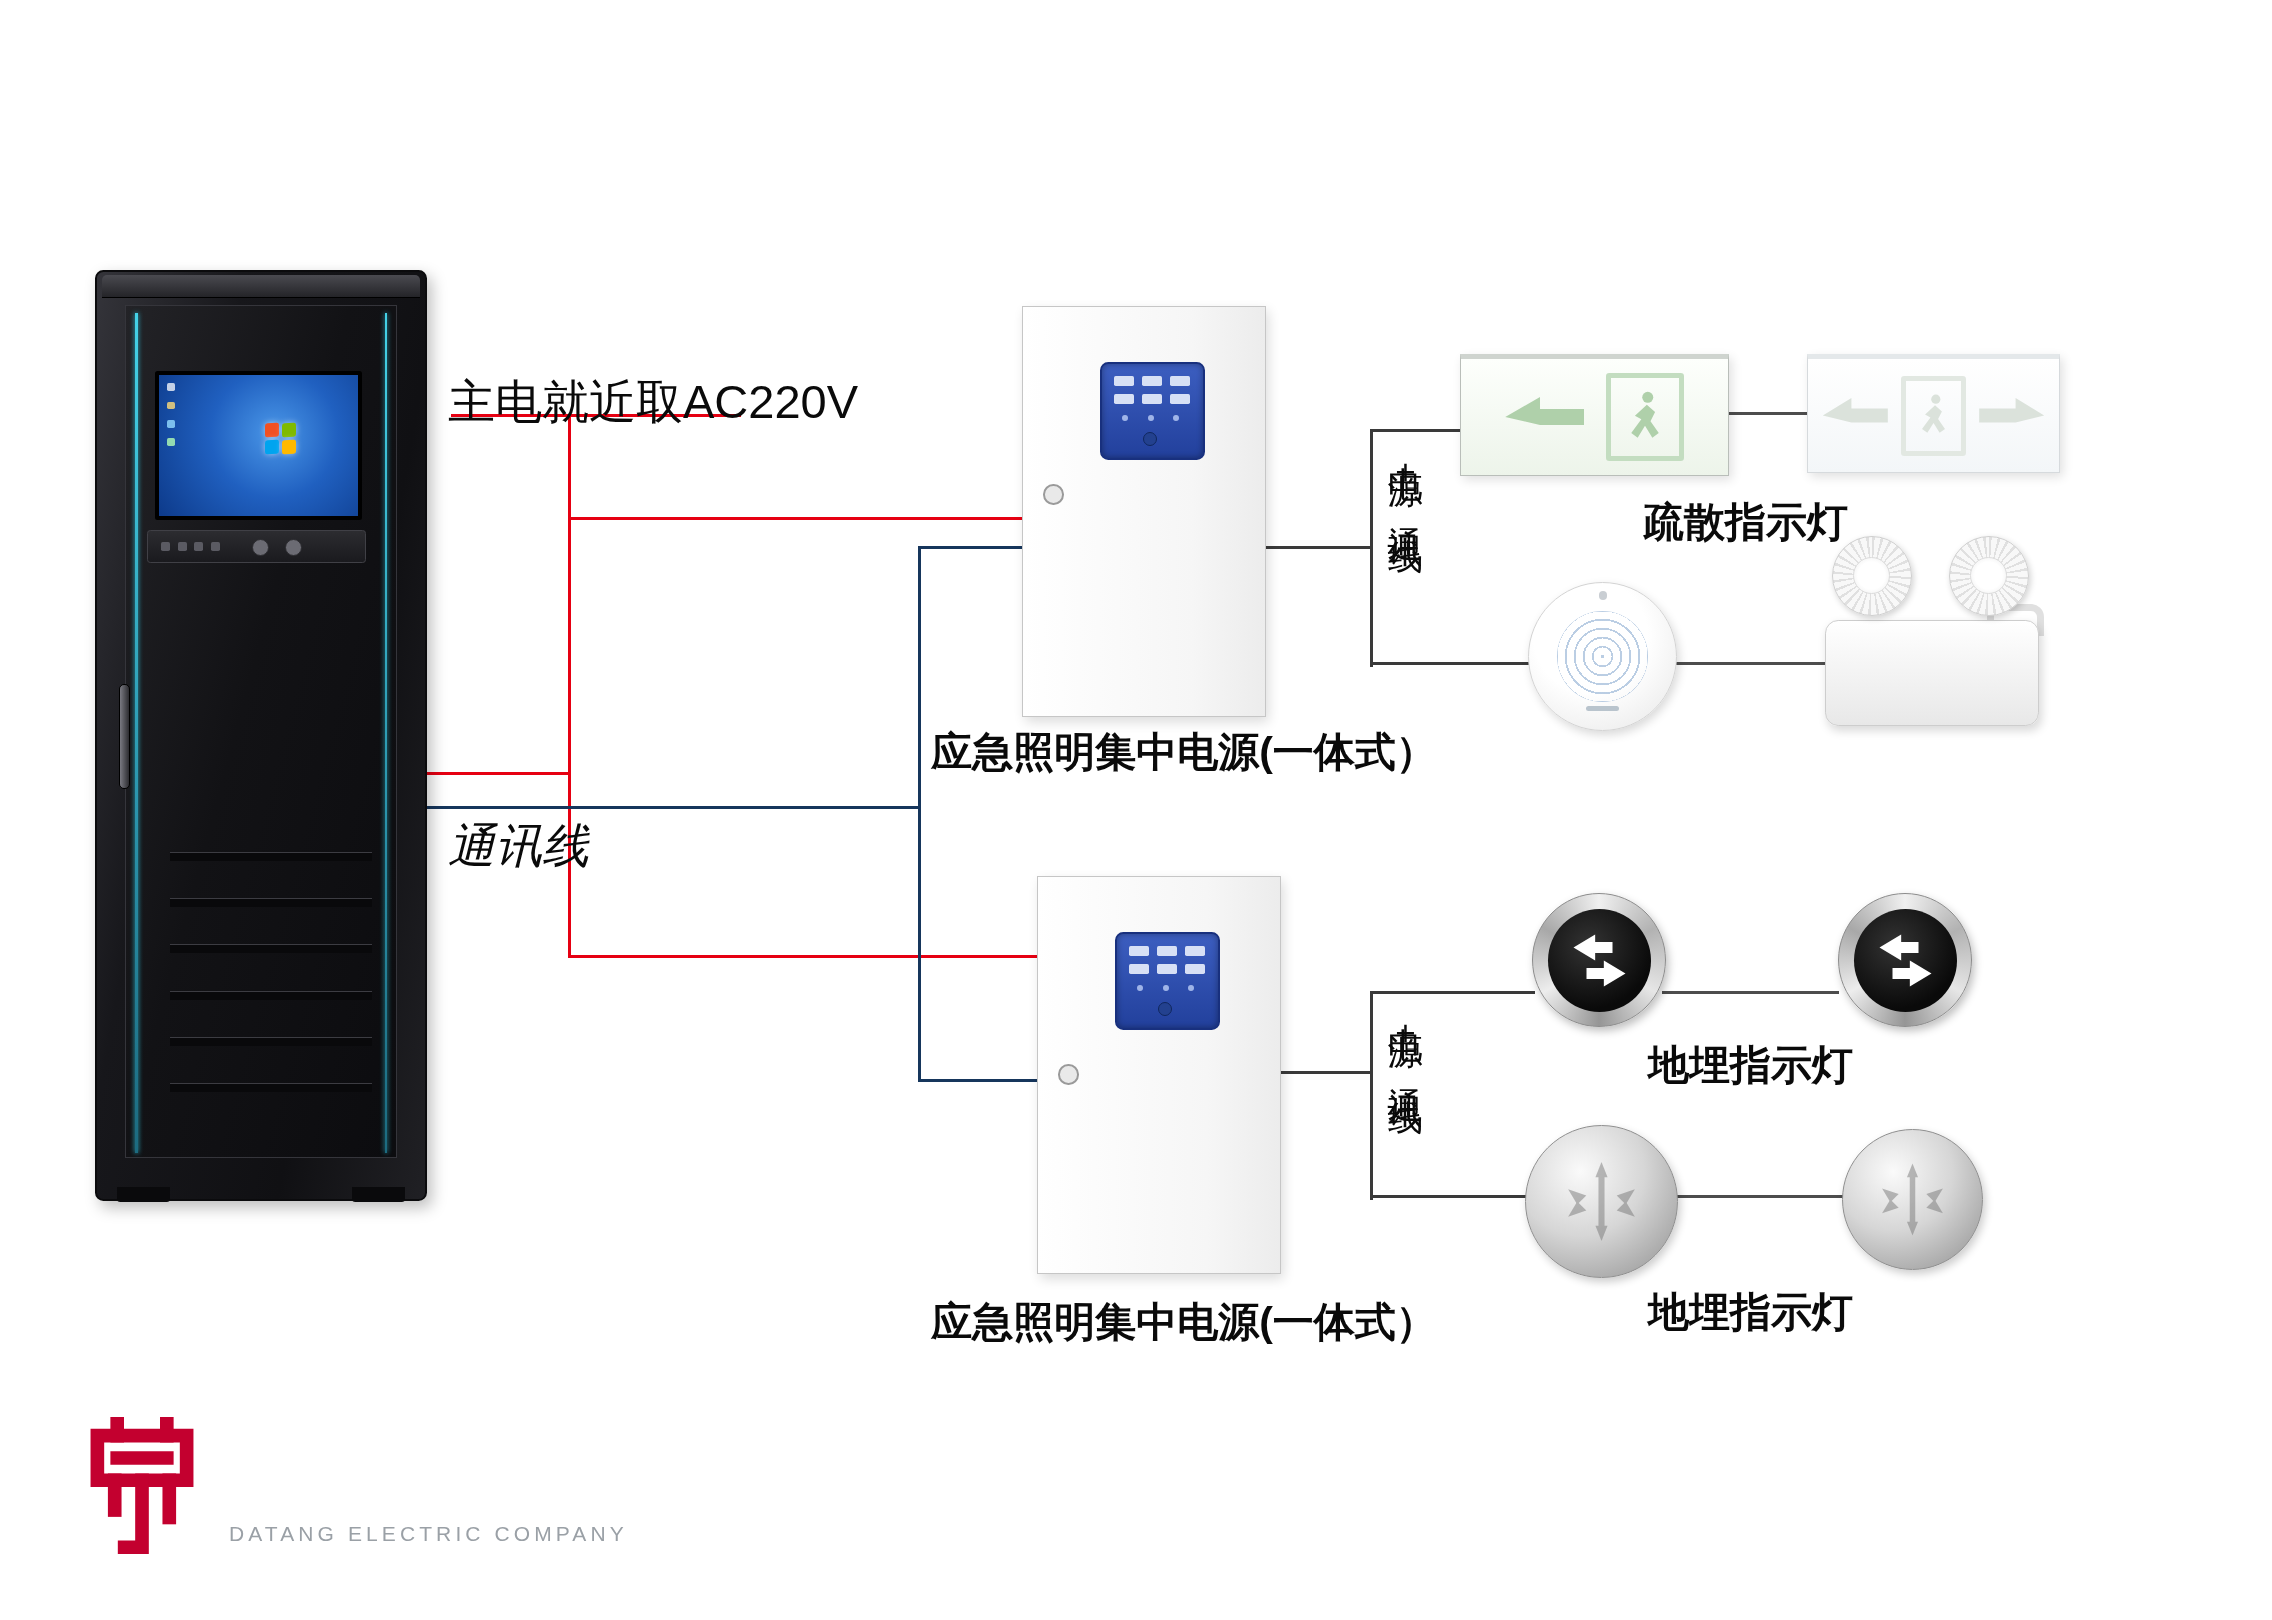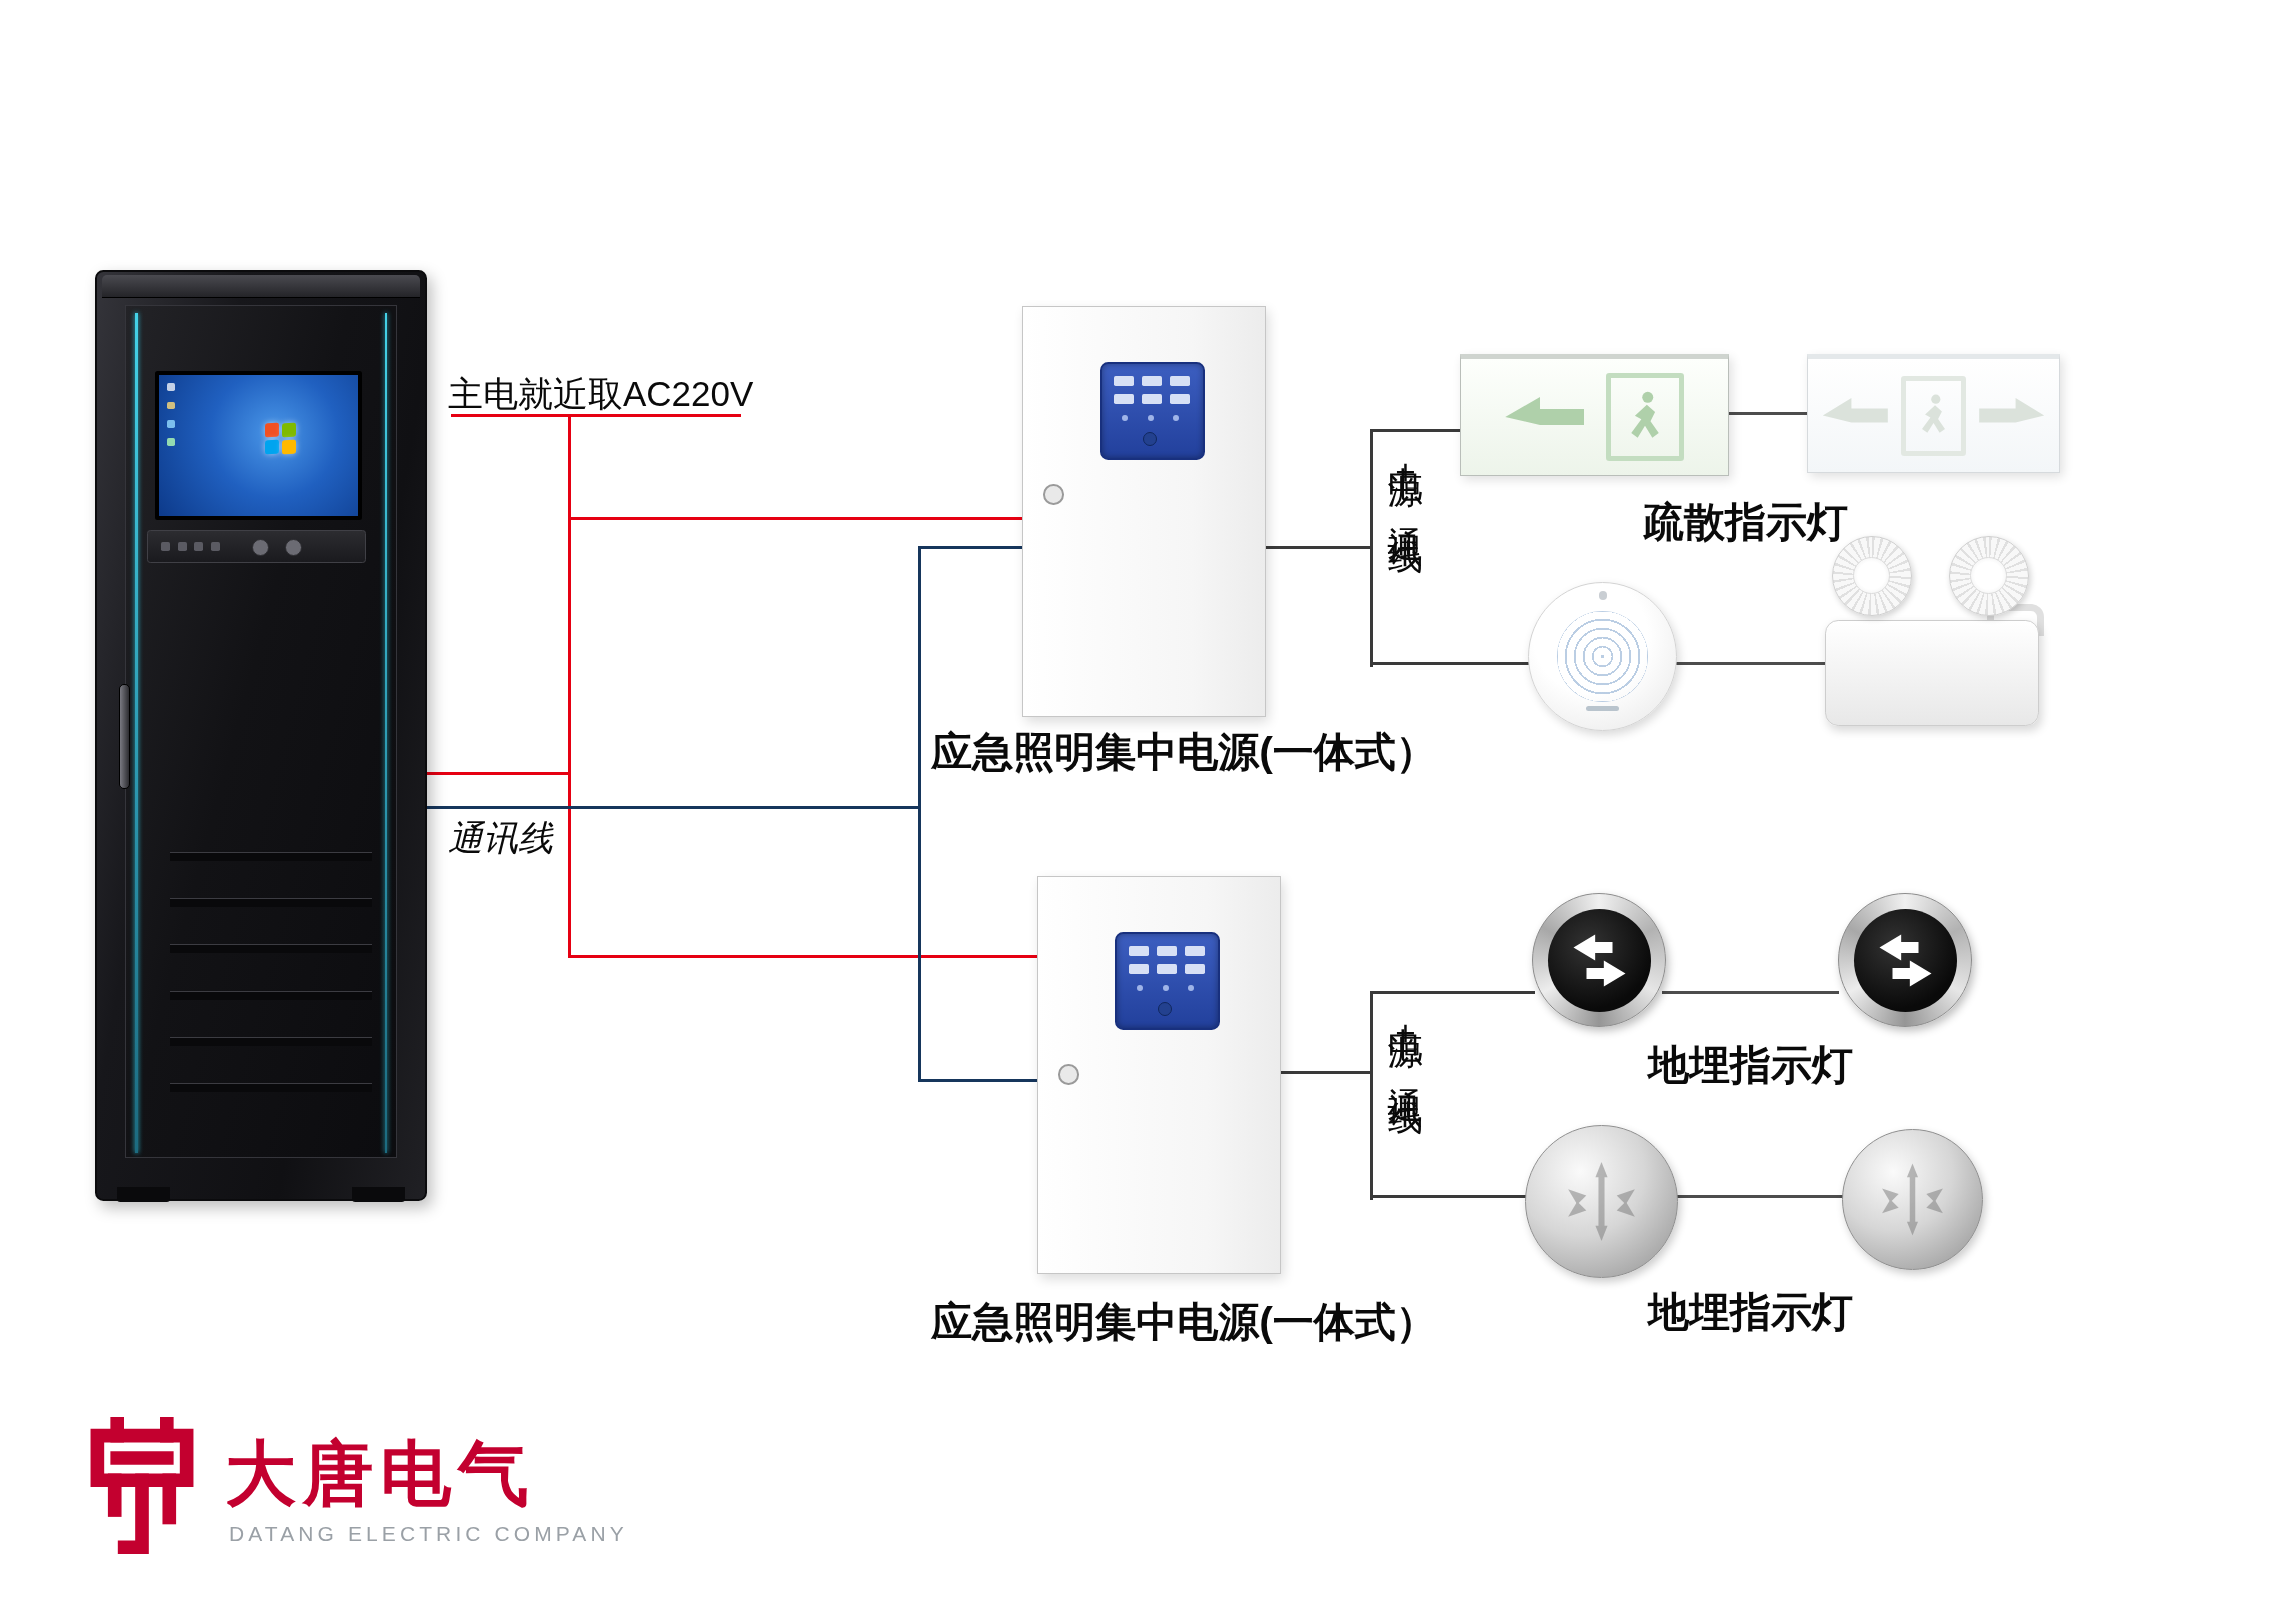--- a/index.html
+++ b/index.html
@@ -1,21 +1,21 @@
 <!DOCTYPE html>
 <html style="font-size:13.2px"><head>
 <meta charset="utf-8">
 <style>
   html,body{margin:0;padding:0;background:#ffffff;}
   #canvas{position:relative;width:2273px;height:1620px;background:#ffffff;overflow:hidden;
           font-family:"Liberation Sans","DejaVu Sans",sans-serif;color:#111;}
   .abs{position:absolute;}
   .lbl{position:absolute;font-family:"Liberation Sans","DejaVu Sans",sans-serif;color:#0a0a0a;
        font-size:41px;font-weight:600;text-align:center;z-index:3;}
-  .small-lbl{font-size:35px;font-weight:500;text-align:right;}
+  .small-lbl{font-size:47px;font-weight:500;text-align:right;}
   .wire{position:absolute;z-index:1;}
   .wire-red{background:#e60012;}
   .wire-navy{background:#16365c;}
   .wire-dark{background:#3a3a3a;}
   .wire-conn{background:#4d4d4d;}
   .vlabel{position:absolute;writing-mode:vertical-rl;text-orientation:upright;font-size:35px;
           font-weight:500;letter-spacing:6.6px;color:#0a0a0a;z-index:3;}
 
   
   .cabinet{position:absolute;left:95px;top:270px;width:328px;height:927px;z-index:2;
@@ -296,17 +296,16 @@
     <g stroke="#c3002f" stroke-width="11" fill="none" stroke-linecap="square">
       <path d="M30 14 V3"></path>
       <path d="M70 14 V3"></path>
       <path d="M14 14 H86 V50 H14 V14"></path>
       <path d="M30 32 H70"></path>
       <path d="M28 50 V74"></path>
       <path d="M72 50 V80"></path>
       <path d="M50 50 V104 H36"></path>
     </g>
   </svg>
-  <div class="logo-cn">大唐电气</div>
   <div class="logo-en">DATANG ELECTRIC COMPANY</div>
 
 </div>
 
 
 </body></html>

